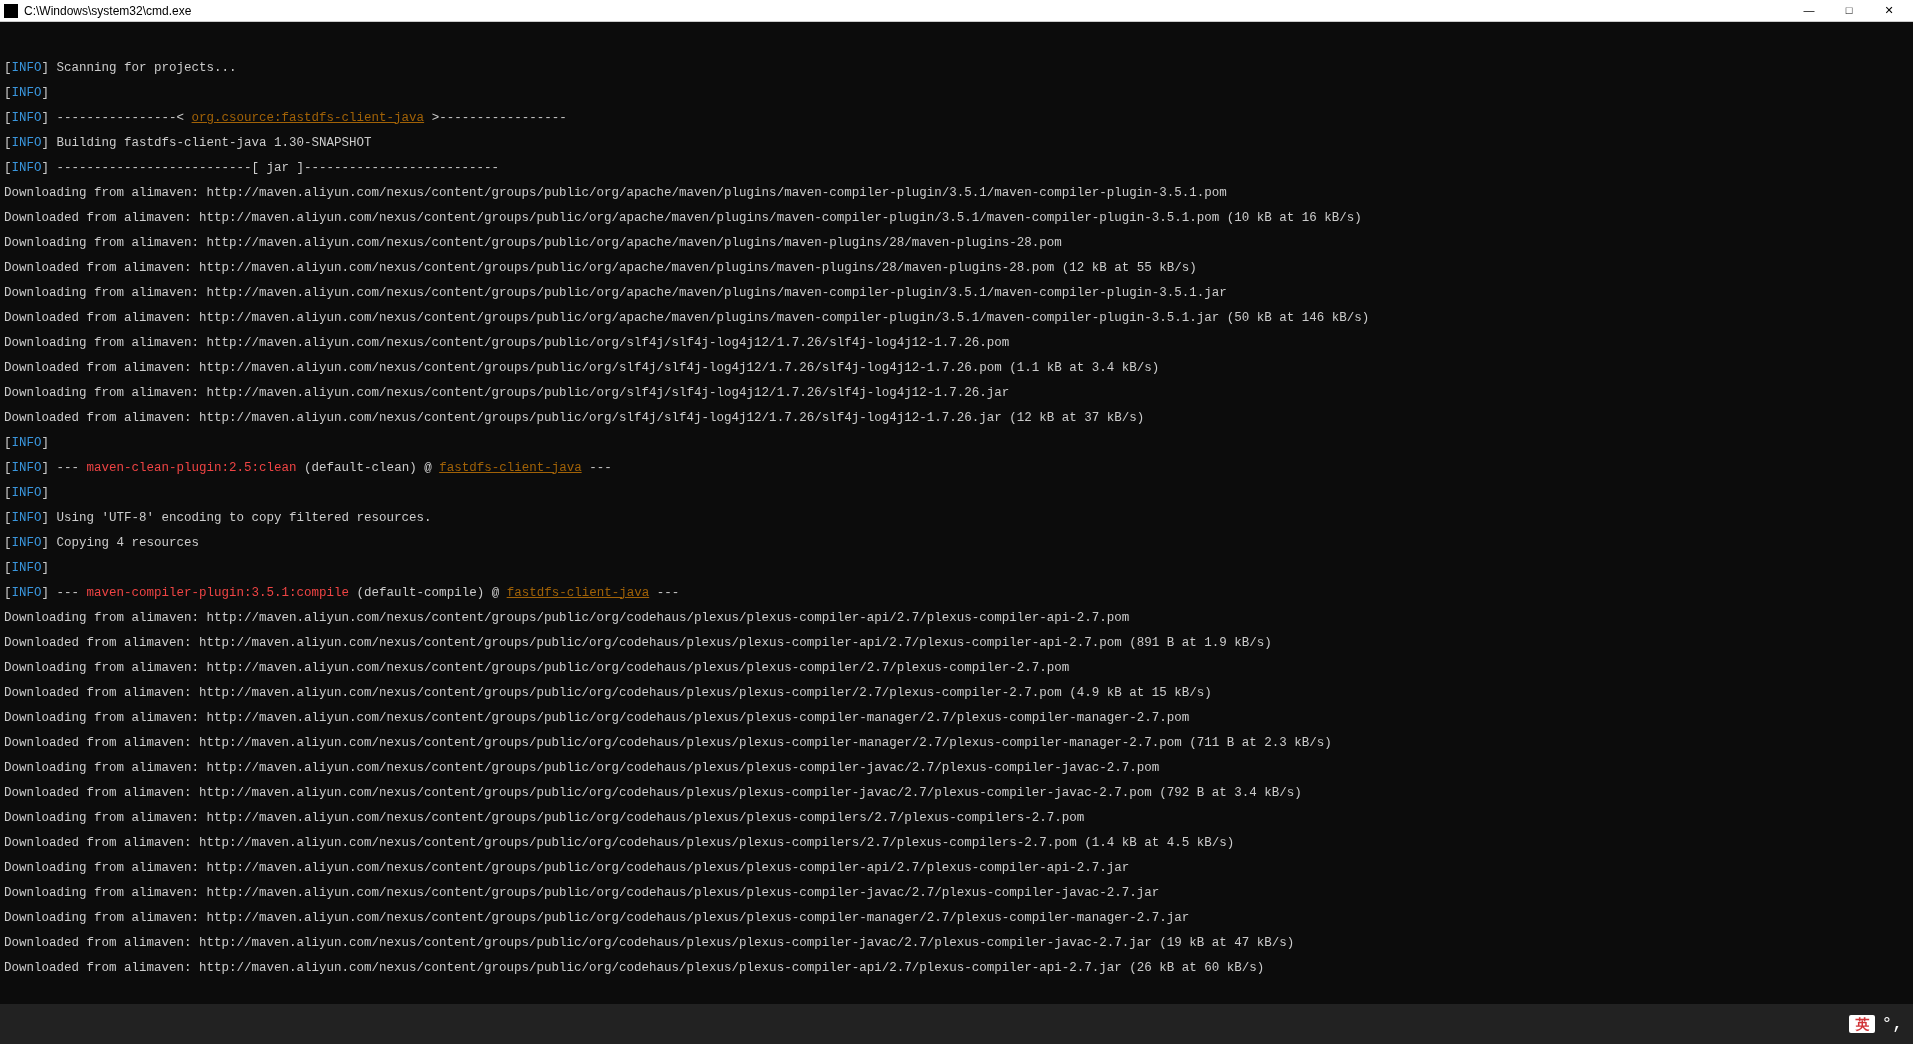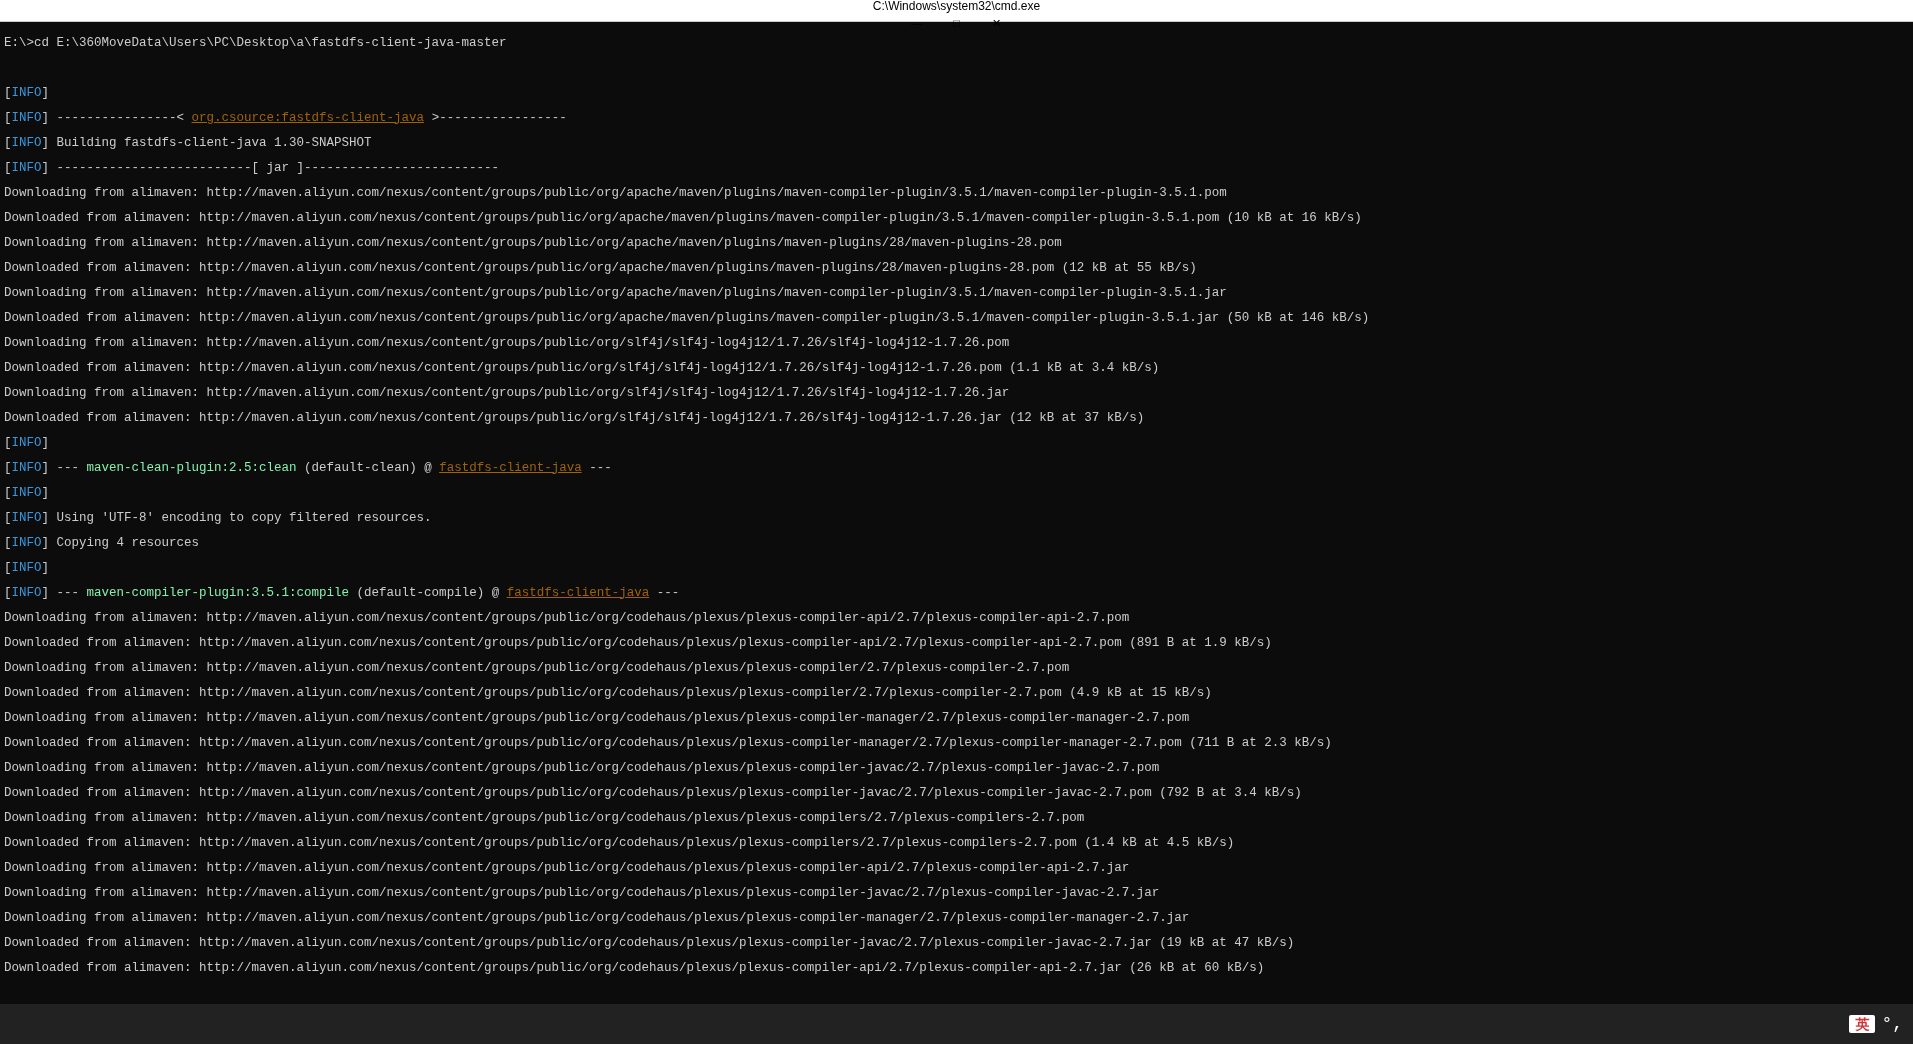--- a/index.html
+++ b/index.html
@@ -10,23 +10,22 @@
   line-height: 1;
   overflow: hidden;
   width: 1913px;
   height: 1044px;
 }
 .titlebar {
   background: #ffffff;
   height: 22px;
   display: flex;
   align-items: center;
-  padding: 0 10px;
+  padding: 0 4px;
   border-bottom: 1px solid #ccc;
-  flex-direction: column;
 }
 .titlebar-icon {
   width: 14px; height: 14px;
   background: #000;
   margin-right: 6px;
   display: inline-block;
 }
 .titlebar-text {
   font-family: 'Segoe UI', Tahoma, sans-serif;
   font-size: 12px;
@@ -47,21 +46,21 @@
   padding: 2px 4px;
   color: #cccccc;
   white-space: pre;
   font-size: 12.5px;
   line-height: 12.5px;
 }
 .line { height: 12.5px; display: block; }
 .gray { color: #cccccc; }
 .info-bracket { color: #cccccc; }
 .info-text { color: #3a96dd; }
-.green { color: #86efac; }
+.green { color: #ef4444; }
 .cyan { color: #a16207; text-decoration: underline; }
 .taskbar {
   position: fixed;
   bottom: 0; left: 0; right: 0;
   height: 40px;
   background: #222;
   display: flex;
   justify-content: flex-end;
   align-items: center;
   padding-right: 4px;
@@ -88,22 +87,22 @@
   <span class="titlebar-icon"></span>
   <span class="titlebar-text">C:\Windows\system32\cmd.exe</span>
   <div class="win-controls">
     <div class="win-btn">—</div>
     <div class="win-btn">□</div>
     <div class="win-btn">✕</div>
   </div>
 </div>
 
 <div class="terminal">
-<span class="line gray">E:\&gt;cd E:\360MoveData\Users\PC\Desktop\a\fastdfs-client-java-master</span>
 <span class="line"> </span>
+<span class="line"><span class="info-bracket">[</span><span class="info-text">INFO</span><span class="info-bracket">] </span><span class="gray">Scanning for projects...</span></span>
 <span class="line"><span class="info-bracket">[</span><span class="info-text">INFO</span><span class="info-bracket">]</span></span>
 <span class="line"><span class="info-bracket">[</span><span class="info-text">INFO</span><span class="info-bracket">] </span><span class="gray">----------------&lt; </span><span class="cyan">org.csource:fastdfs-client-java</span><span class="gray"> &gt;-----------------</span></span>
 <span class="line"><span class="info-bracket">[</span><span class="info-text">INFO</span><span class="info-bracket">] </span><span class="gray">Building fastdfs-client-java 1.30-SNAPSHOT</span></span>
 <span class="line"><span class="info-bracket">[</span><span class="info-text">INFO</span><span class="info-bracket">] </span><span class="gray">--------------------------[ jar ]--------------------------</span></span>
 <span class="line gray">Downloading from alimaven: http://maven.aliyun.com/nexus/content/groups/public/org/apache/maven/plugins/maven-compiler-plugin/3.5.1/maven-compiler-plugin-3.5.1.pom</span>
 <span class="line gray">Downloaded from alimaven: http://maven.aliyun.com/nexus/content/groups/public/org/apache/maven/plugins/maven-compiler-plugin/3.5.1/maven-compiler-plugin-3.5.1.pom (10 kB at 16 kB/s)</span>
 <span class="line gray">Downloading from alimaven: http://maven.aliyun.com/nexus/content/groups/public/org/apache/maven/plugins/maven-plugins/28/maven-plugins-28.pom</span>
 <span class="line gray">Downloaded from alimaven: http://maven.aliyun.com/nexus/content/groups/public/org/apache/maven/plugins/maven-plugins/28/maven-plugins-28.pom (12 kB at 55 kB/s)</span>
 <span class="line gray">Downloading from alimaven: http://maven.aliyun.com/nexus/content/groups/public/org/apache/maven/plugins/maven-compiler-plugin/3.5.1/maven-compiler-plugin-3.5.1.jar</span>
 <span class="line gray">Downloaded from alimaven: http://maven.aliyun.com/nexus/content/groups/public/org/apache/maven/plugins/maven-compiler-plugin/3.5.1/maven-compiler-plugin-3.5.1.jar (50 kB at 146 kB/s)</span>

